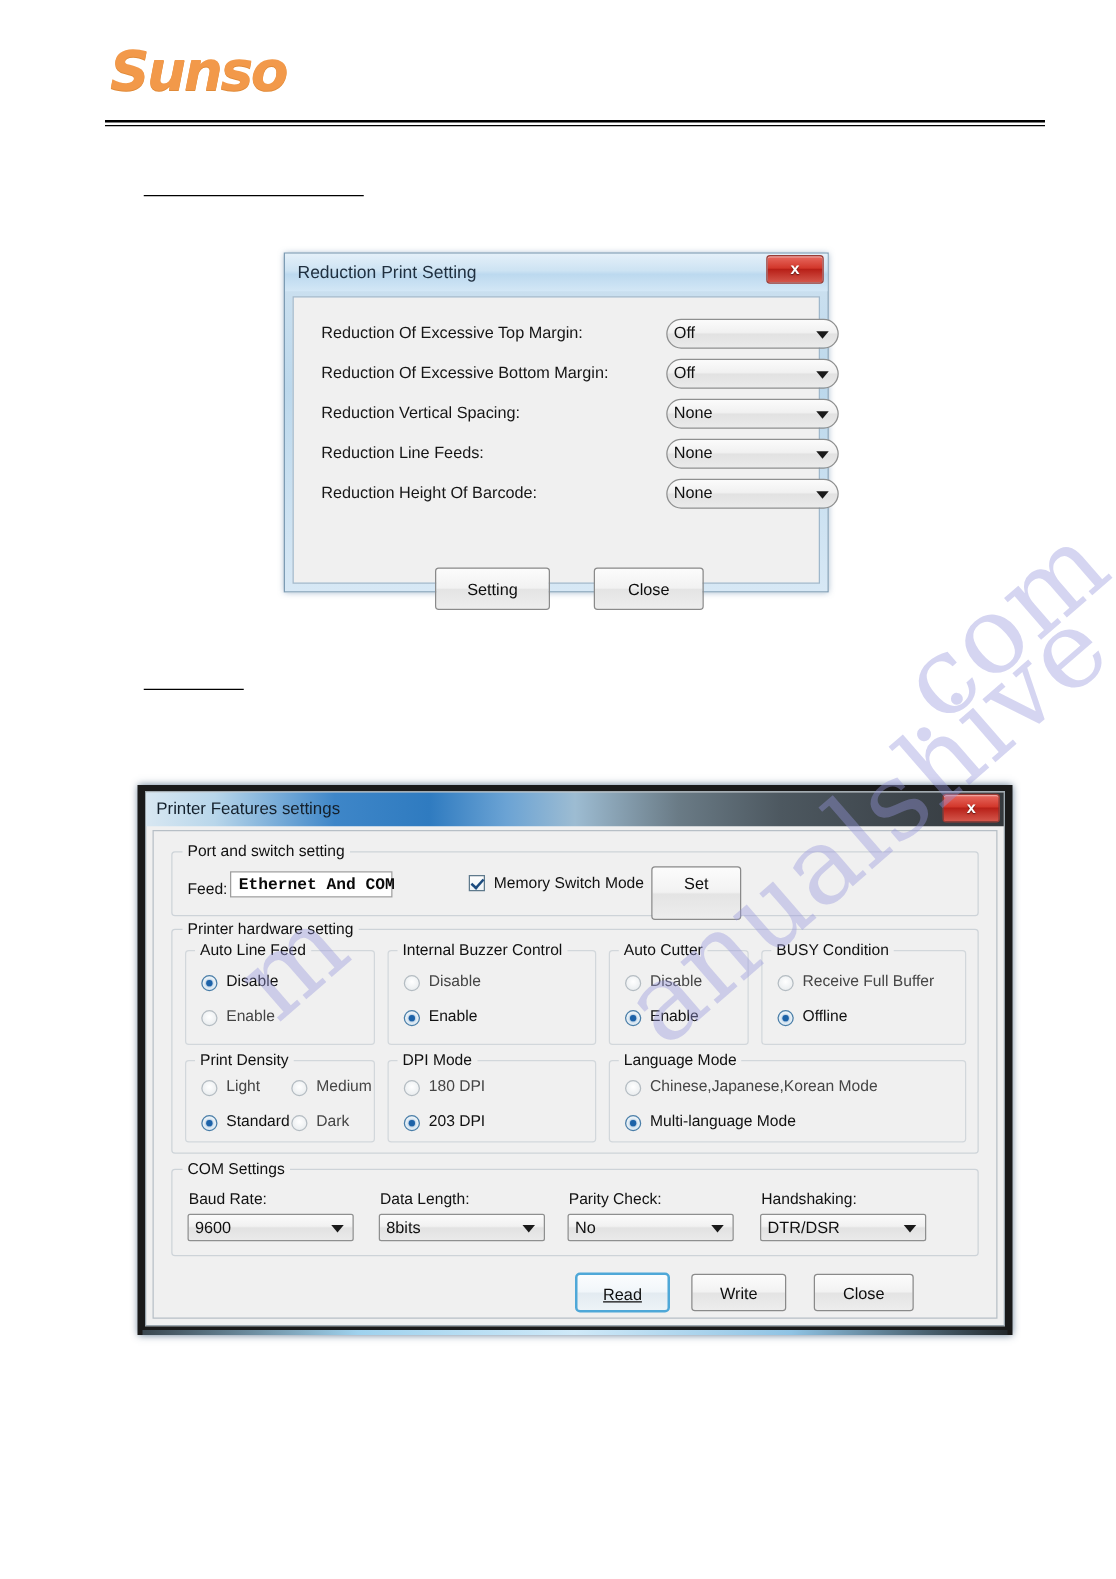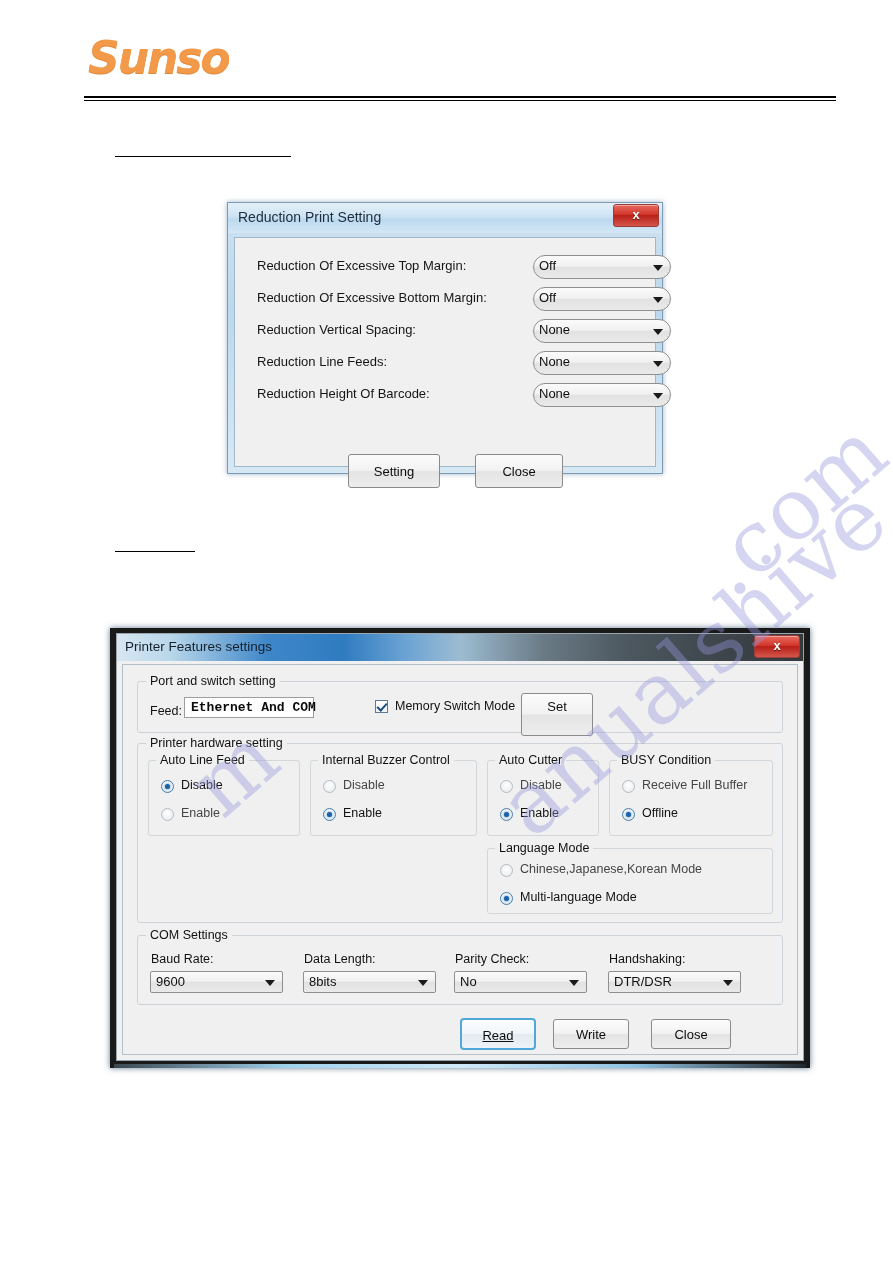--- a/index.html
+++ b/index.html
@@ -542,21 +542,51 @@
         <div class="radio-item" style="left:12px; top:18px">
           <span class="radio"></span>
           <span class="radio-label dim">Receive Full Buffer</span>
         </div>
         <div class="radio-item" style="left:12px; top:46px">
           <span class="radio checked"></span>
           <span class="radio-label">Offline</span>
         </div>
       </div>
 
-
+      <div class="subgroup" id="sg-density">
+        <span class="sg-title">Print Density</span>
+        <div class="radio-item" style="left:12px; top:14px">
+          <span class="radio"></span>
+          <span class="radio-label dim">Light</span>
+        </div>
+        <div class="radio-item" style="left:84px; top:14px">
+          <span class="radio"></span>
+          <span class="radio-label dim">Medium</span>
+        </div>
+        <div class="radio-item" style="left:12px; top:42px">
+          <span class="radio checked"></span>
+          <span class="radio-label">Standard</span>
+        </div>
+        <div class="radio-item" style="left:84px; top:42px">
+          <span class="radio"></span>
+          <span class="radio-label dim">Dark</span>
+        </div>
+      </div>
+
+      <div class="subgroup" id="sg-dpi">
+        <span class="sg-title">DPI Mode</span>
+        <div class="radio-item" style="left:12px; top:14px">
+          <span class="radio"></span>
+          <span class="radio-label dim">180 DPI</span>
+        </div>
+        <div class="radio-item" style="left:12px; top:42px">
+          <span class="radio checked"></span>
+          <span class="radio-label">203 DPI</span>
+        </div>
+      </div>
 
       <div class="subgroup" id="sg-language">
         <span class="sg-title">Language Mode</span>
         <div class="radio-item" style="left:12px; top:14px">
           <span class="radio"></span>
           <span class="radio-label dim">Chinese,Japanese,Korean Mode</span>
         </div>
         <div class="radio-item" style="left:12px; top:42px">
           <span class="radio checked"></span>
           <span class="radio-label">Multi-language Mode</span>

